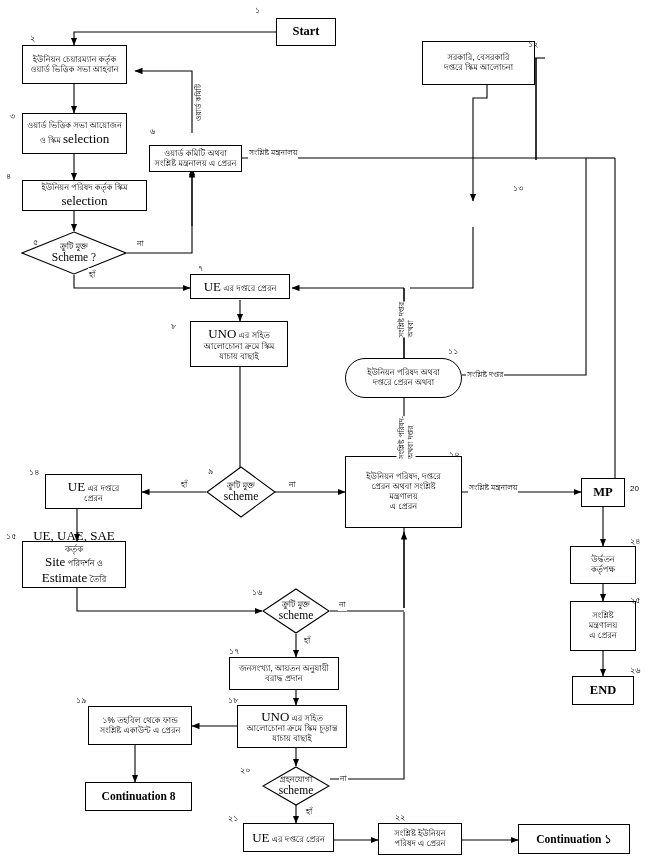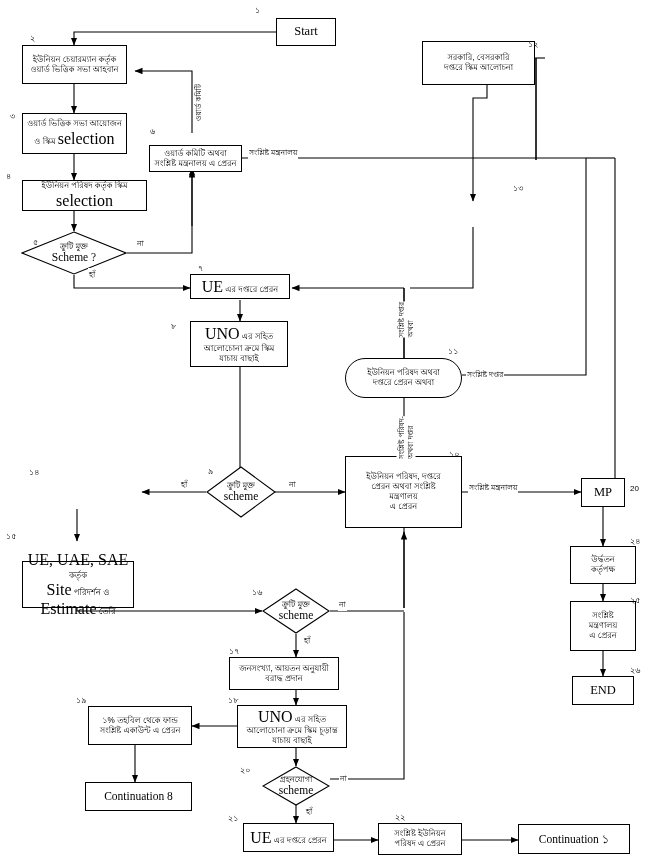--- a/index.html
+++ b/index.html
@@ -36,27 +36,27 @@
     text-align: center;
     line-height: 1.22;
     color: #000;
     font-size: 8.2px;
     padding: 1px 2px;
     z-index: 3;
   }
   .node.big {
     font-size: 12.5px;
     font-family: "Liberation Serif", "DejaVu Serif", serif;
-    font-weight: normal;
+    font-weight: bold;
   }
   .node.serifmix {
     font-size: 8.4px;
   }
   .node .lg {
-    font-size: 16px;
+    font-size: 13px;
     font-family: "Liberation Serif", "DejaVu Serif", serif;
   }
   .diamond {
     position: absolute;
     z-index: 3;
   }
   .diamond .dshape {
     position: absolute;
     left: 0; top: 0;
     width: 100%; height: 100%;
@@ -292,23 +292,28 @@
 
   <div class="node" style="left:422px; top:41px; width:113px; height:44px;">
     <span>
       সরকারি, বেসরকারি<br>দপ্তরে  স্কিম আলোচনা
     </span>
   </div>
   <div class="tag" style="left:528px; top:38px;">১২</div>
 
   <div class="tag" style="left:513px; top:182px;">১৩</div>
 
+  <div class="node" style="left:45px; top:474px; width:97px; height:35px;">
+    <span>
+      <span class="lg">UE</span> এর দপ্তরে<br>প্রেরন
+    </span>
+  </div>
   <div class="tag" style="left:29px; top:466px;">১৪</div>
 
-  <div class="node serifmix" style="left:22px; top:561px; width:112px; height:47px;">
+  <div class="node serifmix" style="left:22px; top:541px; width:104px; height:47px;align-items:flex-end;">
     <span>
       <span class="lg">UE, UAE, SAE</span>  কর্তৃক<br><span class="lg">Site</span> পরিদর্শন ও<br><span class="lg">Estimate</span> তৈরি
     </span>
   </div>
   <div class="tag" style="left:6px; top:530px;">১৫</div>
 
   <div class="diamond" style="left:262px; top:588px; width:68px; height:46px;">
     <svg class="dshape" viewBox="0 0 68 46" xmlns="http://www.w3.org/2000/svg">
       <polygon points="34,1 67,23 34,45 1,23" fill="#fff" stroke="#000" stroke-width="1.1"></polygon>
     </svg>

